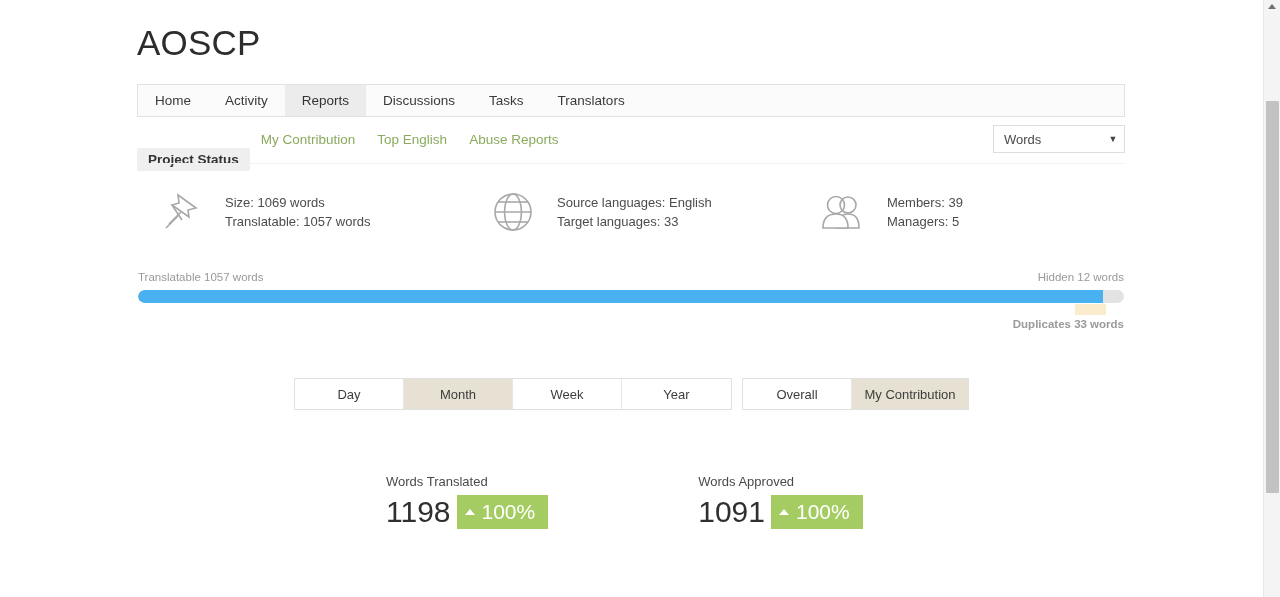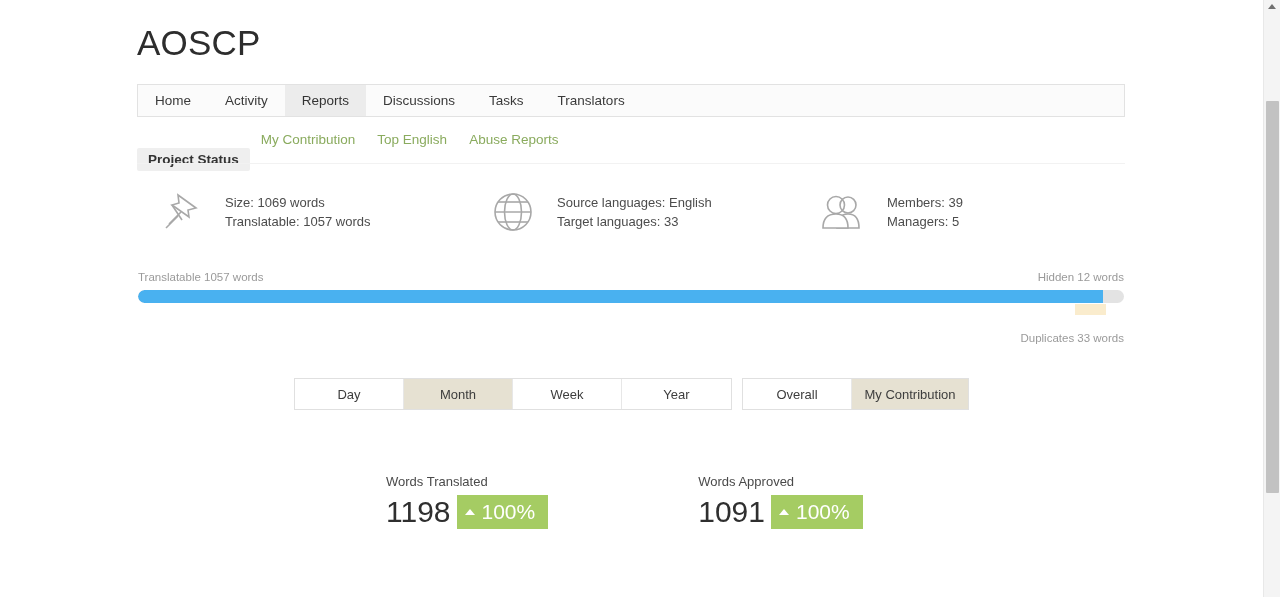--- a/index.html
+++ b/index.html
@@ -198,24 +198,25 @@
     position: absolute;
     left: 1075px;
     top: 304px;
     width: 31px;
     height: 11px;
     background: #faeccd;
   }
   .prog-label-dup {
     position: absolute;
     right: 156px;
-    top: 332px;
+    top: 318px;
     font-size: 11.5px;
     color: #9a9a9a;
     text-align: right;
+    font-weight: bold;
   }
 
   
   .togglebar {
     position: absolute;
     left: 294px;
     top: 378px;
     display: flex;
     align-items: flex-start;
     gap: 10px;
@@ -335,20 +336,24 @@
     <button class="tab">Translators</button>
   </div>
 
   <div class="subnav">
     <a class="subnav-item active">Project Status</a>
     <a class="subnav-item">My Contribution</a>
     <a class="subnav-item">Top English</a>
     <a class="subnav-item">Abuse Reports</a>
   </div>
 
+  <div class="select-wrap">
+    <span class="select-value">Words</span>
+    <span class="select-arrow">▼</span>
+  </div>
 
   <div class="subnav-divider"></div>
 
   <div class="statsrow">
 
     <div class="statcell c1">
       <span class="stat-icon">
         <svg width="46" height="46" viewBox="0 0 46 46" fill="none" stroke="#a8a8a8" stroke-width="1.6">
           <path d="M20 6 L38 19 L30 21 L31 28 L14 16 L21 14 Z"></path>
           <path d="M14 16 L24 31"></path>

